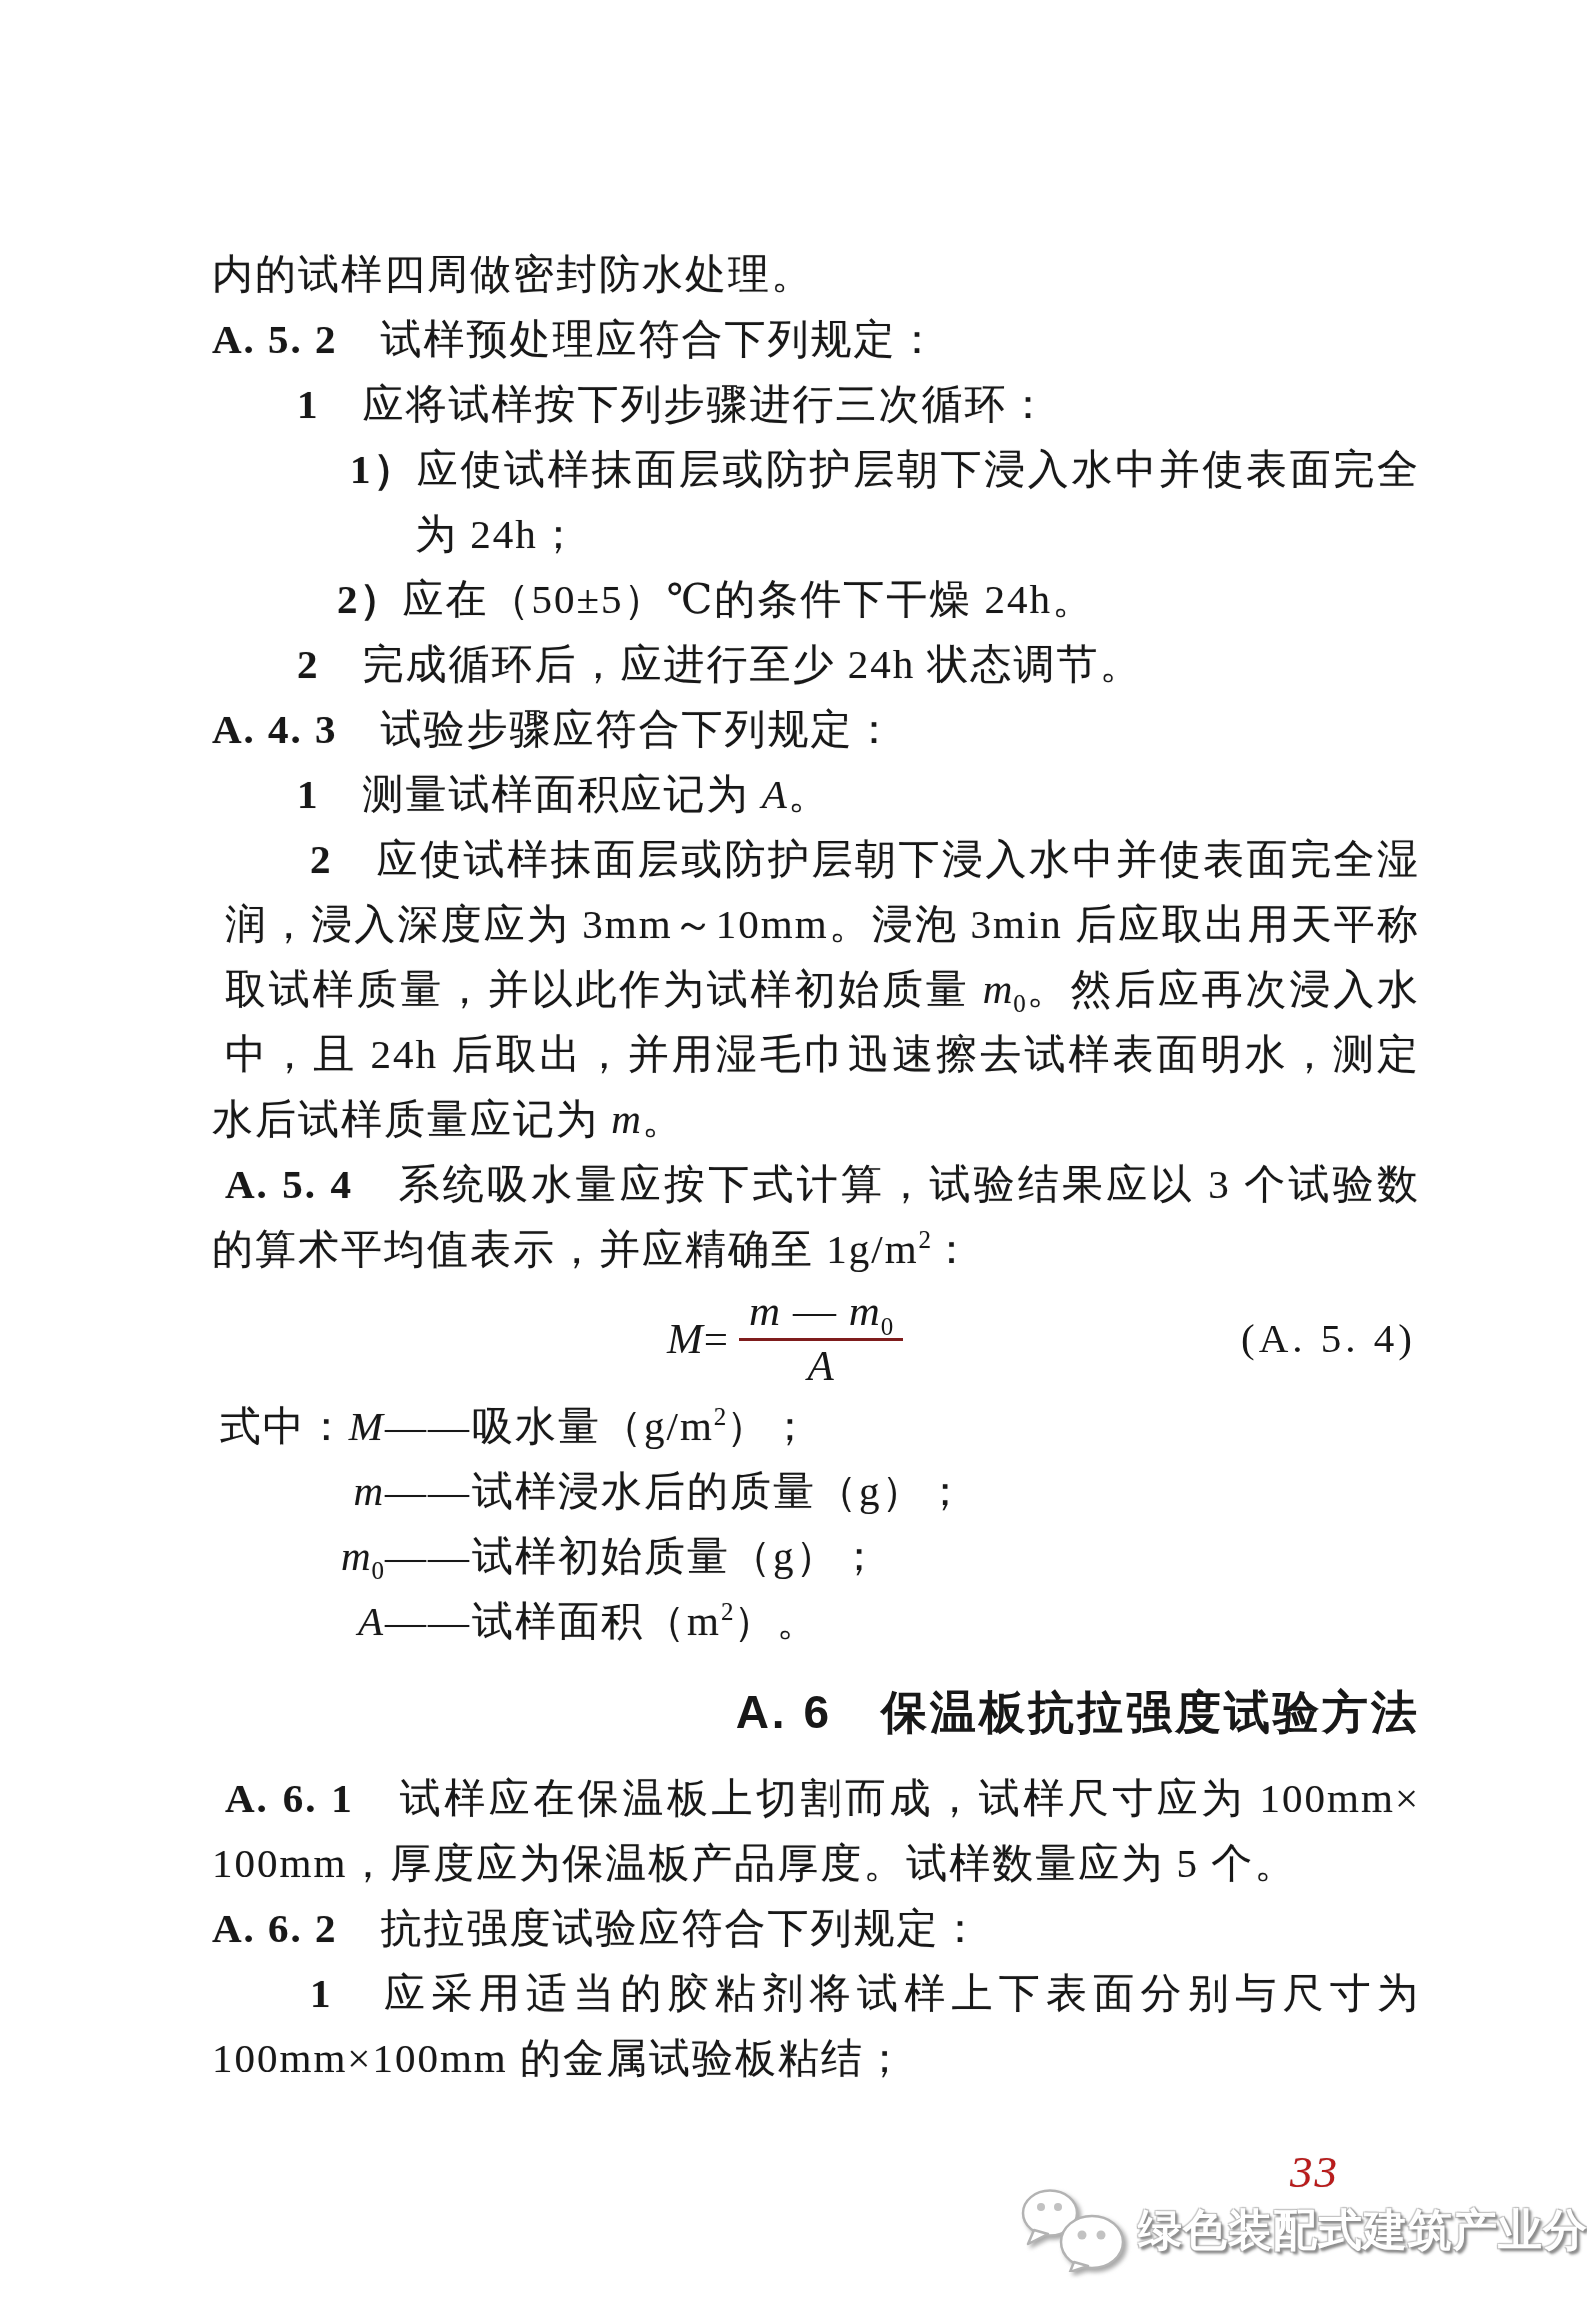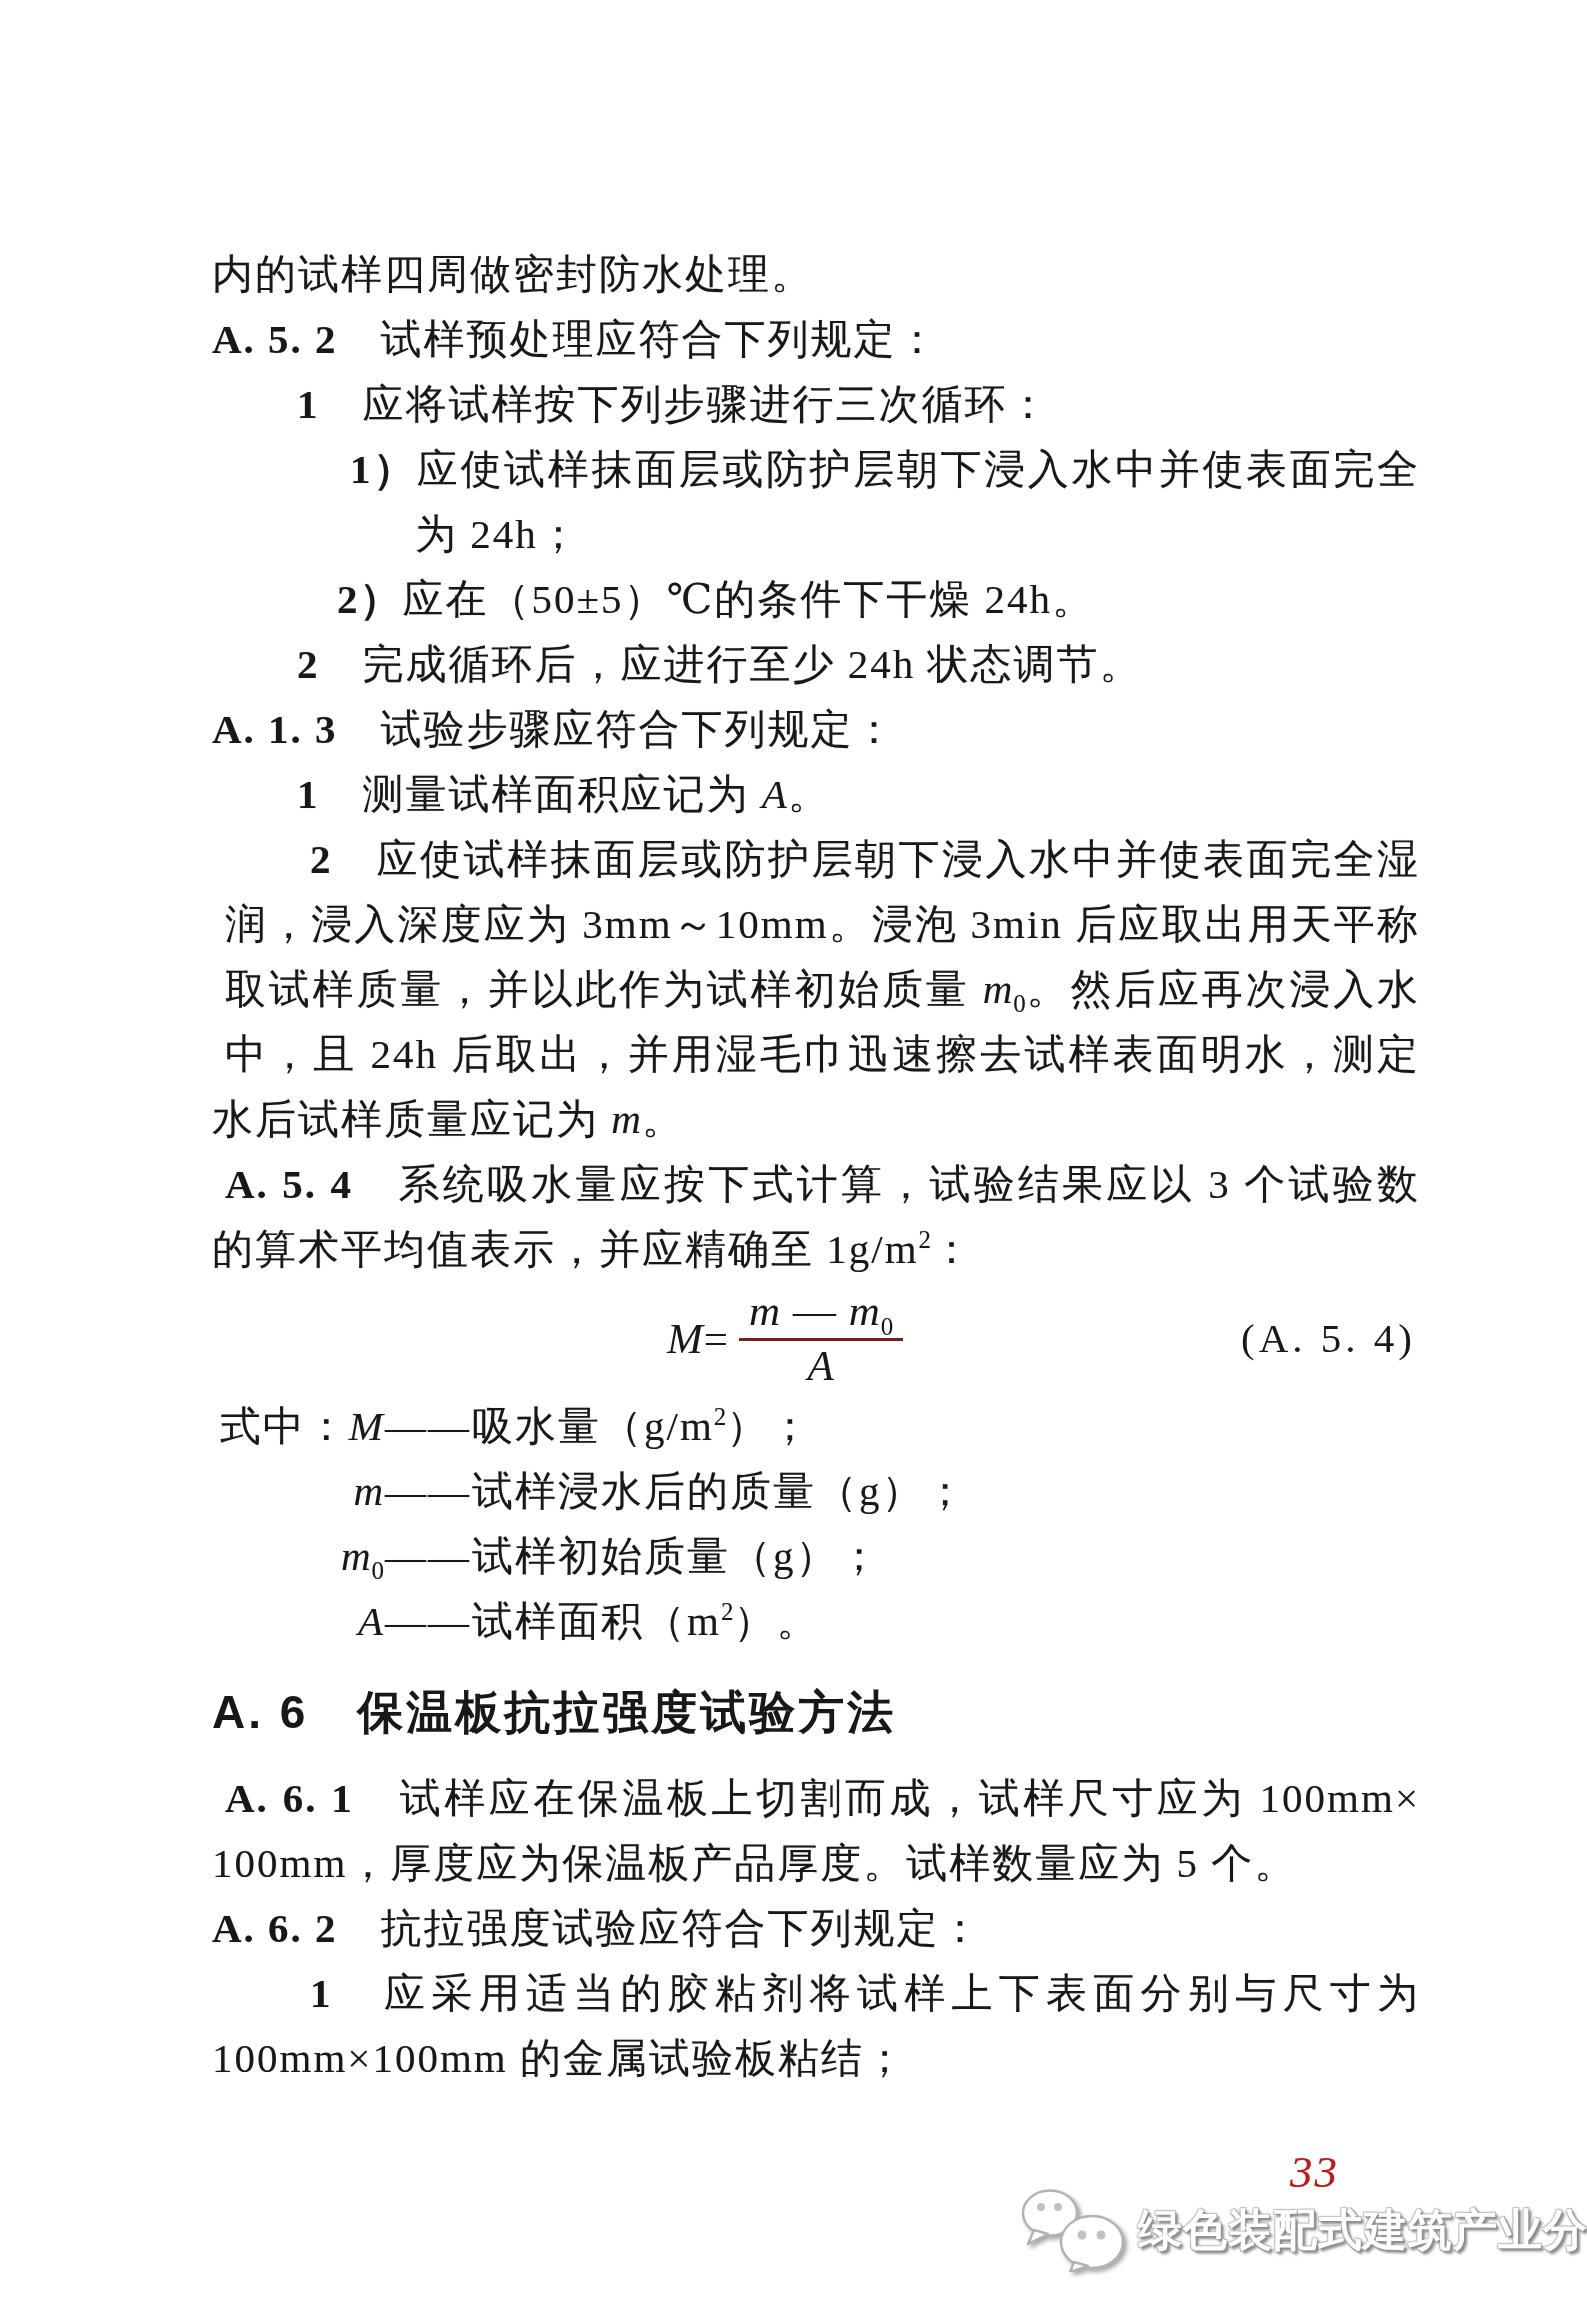--- a/index.html
+++ b/index.html
@@ -17,21 +17,21 @@
   .line.j{white-space:normal;text-align:justify;text-align-last:justify;overflow:hidden;margin-left:13px;}
   .indent-item{padding-left:85px;}
   .indent-subitem{padding-left:125px;}
   .indent-subcont{padding-left:203px;}
   .b{font-weight:bold;}
   .i{font-style:italic;letter-spacing:1px;}
   .sup{font-size:25px;vertical-align:super;line-height:0;letter-spacing:0;}
   .sub{font-size:25px;vertical-align:sub;line-height:0;letter-spacing:0;}
   .heading{
     font-family:"Liberation Sans","DejaVu Sans",sans-serif;font-weight:bold;
-    font-size:46px;height:60px;line-height:60px;text-align:left;
+    font-size:46px;height:60px;line-height:60px;text-align:right;
     letter-spacing:3px;margin:28px 0 24px 0;white-space:nowrap;
   }
   .def{display:flex;white-space:nowrap;}
   .def .defvar{flex:0 0 172px;text-align:right;display:inline-block;}
   .def .dash{padding:0 1px;}
   
   .formula-block{height:112px;display:flex;align-items:center;width:100%;position:relative;}
   .f-eq{margin-left:455px;display:flex;align-items:center;font-size:43px;letter-spacing:1px;}
   .frac{display:inline-flex;flex-direction:column;align-items:center;margin-left:10px;vertical-align:middle;}
   .frac .num{padding:0 10px 4px 10px;border-bottom:3px solid #7f1d1d;line-height:1.05;white-space:nowrap;}
@@ -55,21 +55,21 @@
 
 <div class="page">
   <div id="doc-lines">
       <div class="line"><span>内的试样四周做密封防水处理。</span></div>
       <div class="line"><span class="b">A. 5. 2</span><span>　试样预处理应符合下列规定：</span></div>
       <div class="line indent-item"><span class="b">1</span><span>　应将试样按下列步骤进行三次循环：</span></div>
       <div class="line j indent-subitem"><span class="b">1）</span><span>应使试样抹面层或防护层朝下浸入水中并使表面完全</span></div>
       <div class="line indent-subcont"><span>为 24h；</span></div>
       <div class="line indent-subitem"><span class="b">2）</span><span>应在（50±5）℃的条件下干燥 24h。</span></div>
       <div class="line indent-item"><span class="b">2</span><span>　完成循环后，应进行至少 24h 状态调节。</span></div>
-      <div class="line"><span class="b">A. 1. 3</span><span>　试验步骤应符合下列规定：</span></div>
+      <div class="line"><span class="b">A. 4. 3</span><span>　试验步骤应符合下列规定：</span></div>
       <div class="line indent-item"><span class="b">1</span><span>　测量试样面积应记为 </span><span class="i">A</span><span>。</span></div>
       <div class="line j indent-item"><span class="b">2</span><span>　应使试样抹面层或防护层朝下浸入水中并使表面完全湿</span></div>
       <div class="line j"><span>润，浸入深度应为 3mm～10mm。浸泡 3min 后应取出用天平称</span></div>
       <div class="line j"><span>取试样质量，并以此作为试样初始质量 </span><span class="i">m</span><span class="sub">0</span><span>。然后应再次浸入水</span></div>
       <div class="line j"><span>中，且 24h 后取出，并用湿毛巾迅速擦去试样表面明水，测定浸</span></div>
       <div class="line"><span>水后试样质量应记为 </span><span class="i">m</span><span>。</span></div>
       <div class="line j"><span class="b">A. 5. 4</span><span>　系统吸水量应按下式计算，试验结果应以 3 个试验数据</span></div>
       <div class="line"><span>的算术平均值表示，并应精确至 1g/m</span><span class="sup">2</span><span>：</span></div>
       <div class="formula-block">
         <span class="f-eq">

